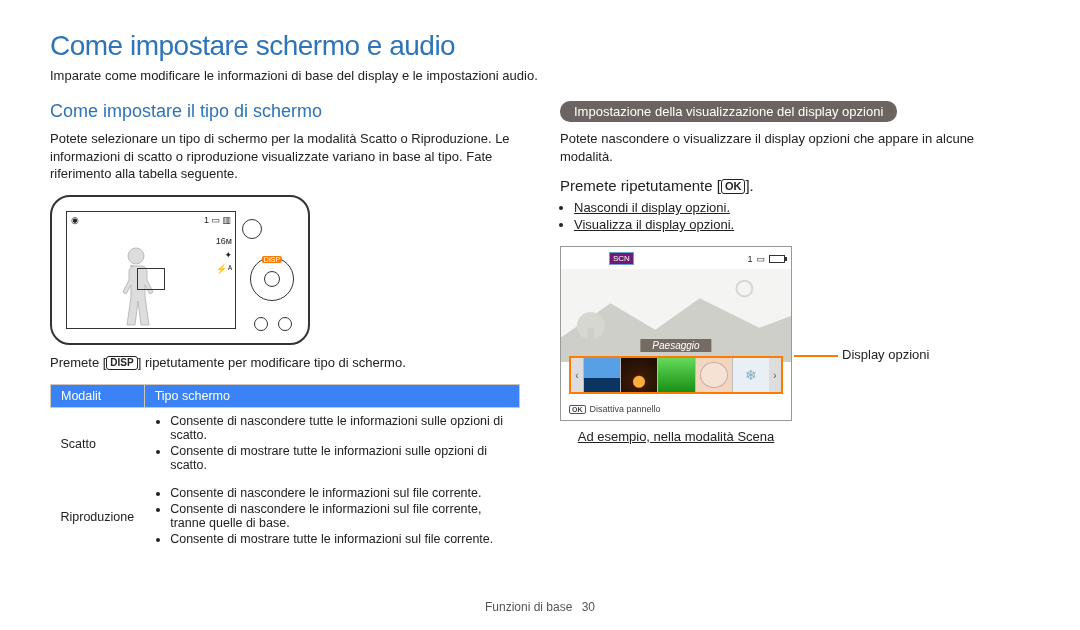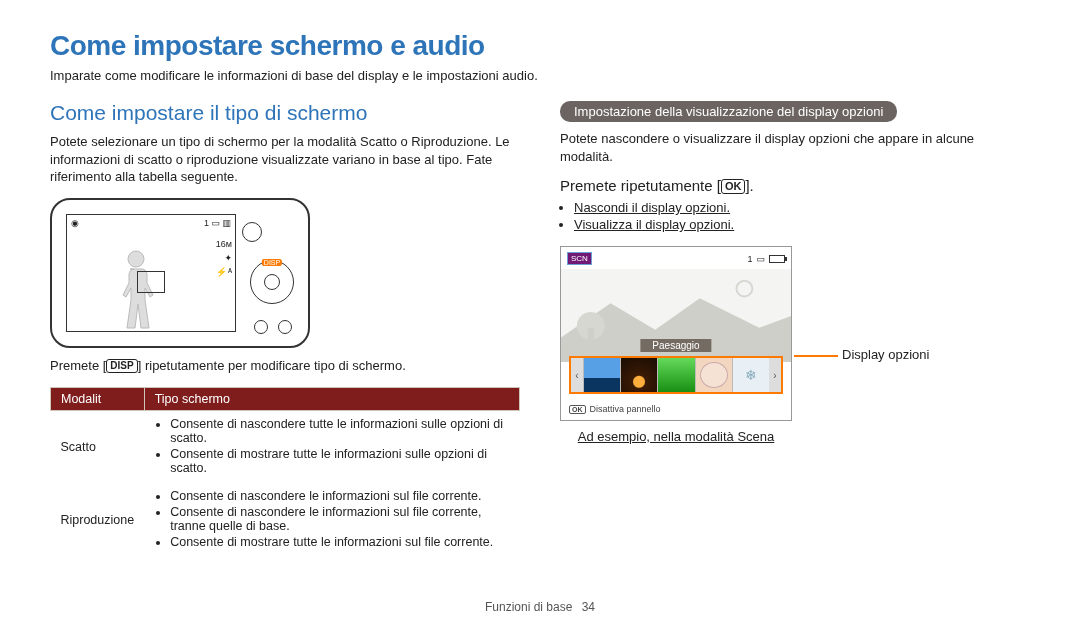--- a/index.html
+++ b/index.html
@@ -9,37 +9,37 @@
     height: 630px;
     background: #fff;
     color: #222;
     font-size: 13px;
     padding: 30px 50px 20px 50px;
     position: relative;
   }
   .page-title {
     color: #2d74b8;
     font-size: 28px;
-    font-weight: 700;
+    font-weight: 400;
     margin-bottom: 6px;
     letter-spacing: -0.5px;
   }
   .intro {
     font-size: 13px;
     margin-bottom: 18px;
   }
   .columns {
     display: flex;
     gap: 40px;
   }
   .col-left { flex: 1; }
   .col-right { flex: 1; }
   .section-title {
     color: #2d74b8;
-    font-size: 21px;
+    font-size: 18px;
     font-weight: 400;
     margin-bottom: 8px;
   }
   .para { font-size: 13px; line-height: 1.35; margin-bottom: 12px; }
   .pill {
     display: inline-block;
     background: #6b6460;
     color: #fff;
     border-radius: 10px;
     padding: 3px 14px;
@@ -133,21 +133,21 @@
   .cam-bottom span {
     width: 14px; height: 14px; border: 1.5px solid #333; border-radius: 50%;
   }
   
   .modes-table {
     width: 100%;
     border-collapse: collapse;
     font-size: 12.5px;
   }
   .modes-table th {
-    background: #7f1d1d;
+    background: #3b82f6;
     color: #fff;
     font-weight: 400;
     text-align: left;
     padding: 4px 10px;
     border: 1px solid #cfc6b8;
   }
   .modes-table td {
     padding: 6px 10px;
     vertical-align: middle;
     border-bottom: 0;
@@ -163,36 +163,36 @@
     position: relative;
     margin: 6px 0 8px 0;
   }
   .scene-topbar {
     position: absolute; top: 5px; left: 6px; right: 6px;
     display: flex; justify-content: space-between; align-items: center;
     font-size: 9px;
   }
   .scn-badge {
     background: #701a75; color: #fff; font-size: 8px;
-    padding: 1px 3px; border: 1px solid #6aa0d4;
+    padding: 1px 3px; border: 1px solid #6aa0d4; margin-left: 42px;
   }
   .scn-batt { display: inline-flex; align-items:center; gap:4px; }
   .scn-batt .batt { display:inline-block; width:16px; height:8px; border:1px solid #333; position:relative; }
   .scn-batt .batt::after { content:""; position:absolute; right:-3px; top:1px; width:2px; height:4px; background:#333;}
   .scn-16m { position: absolute; right: 6px; top: 24px; font-size: 10px; font-weight: 700; }
   .landscape {
     position: absolute; left: 0; right: 0; top: 22px; bottom: 58px;
     overflow: hidden;
   }
   .landscape svg { width: 100%; height: 100%; display: block; }
   .thumb-label {
     position: absolute; left: 50%; transform: translateX(-50%);
     top: 92px;
     background: rgba(100,90,80,0.85); color: #fff;
-    font-size: 10px; padding: 1px 12px; border-radius: 0;
+    font-size: 10px; padding: 1px 12px; border-radius: 0; font-style: italic;
   }
   .thumb-row {
     position: absolute;
     left: 8px; right: 8px; bottom: 26px;
     height: 38px;
     border: 2px solid #ff7a00;
     display: flex;
     background: #eee;
   }
   .thumb-row .arrow {
@@ -361,14 +361,14 @@
 
     <div class="callout-line"></div>
     <div class="callout-text">Display opzioni</div>
 
     <p class="caption-center" style="width:232px;">Ad esempio, nella modalità Scena</p>
   </div>
 </div>
 
 <div class="footer">
   <span>Funzioni di base</span>
-  <span class="pn">34</span>
+  <span class="pn">30</span>
 </div>
 
 </body></html>

